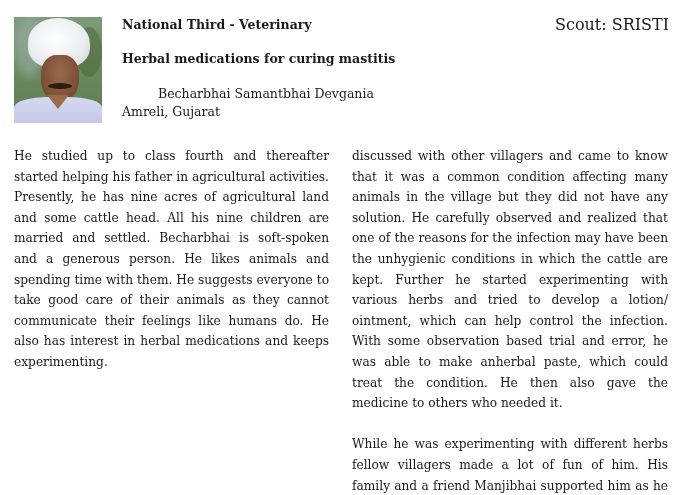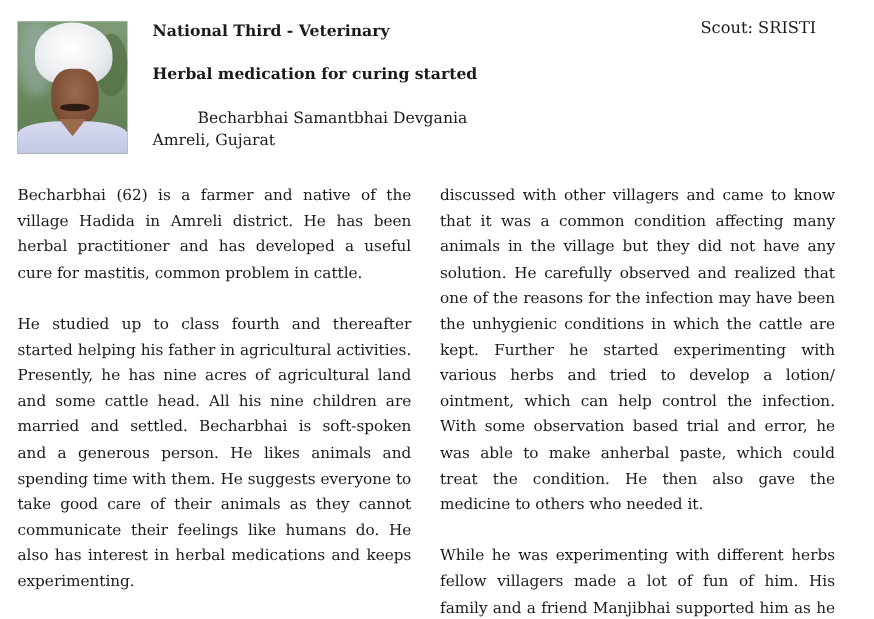--- a/index.html
+++ b/index.html
@@ -16,21 +16,21 @@
     .photo .bgblur1 { position:absolute; left:0; top:0; width:30px; height:60px; background:#9fb6b4; opacity:.5; border-radius:50%; filter: blur(4px); }
     .photo .bgblur2 { position:absolute; right:0; top:10px; width:26px; height:50px; background:#4f6b3e; opacity:.6; border-radius:50%; }
     .photo .turban { position:absolute; left:14px; top:1px; width:62px; height:50px; background: radial-gradient(ellipse at 45% 40%, #ffffff 0%, #e9ecef 60%, #c9ced3 100%); border-radius: 48% 52% 40% 40%; }
     .photo .face { position:absolute; left:27px; top:38px; width:38px; height:46px; background: radial-gradient(ellipse at 50% 40%, #9a6a4c 0%, #7b4d34 70%, #5c3826 100%); border-radius: 40% 40% 45% 45%; }
     .photo .mustache { position:absolute; left:34px; top:66px; width:24px; height:6px; background:#2b1c14; border-radius: 50%; }
     .photo .shirt { position:absolute; left:0; top:80px; width:88px; height:26px; background: linear-gradient(180deg, #d7d9ef 0%, #c4c8e6 100%); border-radius: 40% 40% 0 0; }
     .photo .collar { position:absolute; left:33px; top:78px; width:22px; height:14px; background:#9a6a4c; clip-path: polygon(0 0, 100% 0, 50% 100%); }
 
     .hdr { position: absolute; left: 122px; font-size: 12.5px; line-height: 16px; white-space: nowrap; }
     .hdr.bold { font-weight: bold; }
-    .scout { position: absolute; right: 46px; top: 15px; font-size: 13px; white-space: nowrap; }
+    .scout { position: absolute; right: 30px; top: 15px; font-size: 16px; white-space: nowrap; }
 
     .col { position: absolute; width: 315px; font-size: 12.2px; line-height: 20.6px; text-align: justify; }
     .col.left { left: 14px; top: 146px; }
     .col.right { left: 352px; top: 146px; width: 316px; }
     .col p { margin: 0 0 20.6px 0; }
     .col p.last { margin-bottom: 0; }
   </style>
 </head>
 <body>
 
@@ -38,27 +38,26 @@
   <div class="bgblur1"></div>
   <div class="bgblur2"></div>
   <div class="turban"></div>
   <div class="face"></div>
   <div class="mustache"></div>
   <div class="shirt"></div>
   <div class="collar"></div>
 </div>
 
 <div class="hdr bold" style="top:17px;text-align:right;">National Third - Veterinary</div>
-<div class="hdr bold" style="top:51px;">Herbal medication for curing started</div>
+<div class="hdr bold" style="top:51px;">Herbal medications for curing mastitis</div>
 <div class="hdr" style="top:86px;margin-left:36px;">Becharbhai Samantbhai Devgania</div>
 <div class="hdr" style="top:104px;text-align:center;">Amreli, Gujarat</div>
 <div class="scout">Scout: SRISTI</div>
 
 <div class="col left">
-  <p>Becharbhai (62) is a farmer and native of the village Hadida in Amreli district. He has been herbal practitioner and has developed a useful cure for mastitis, common problem in cattle.</p>
   <p>He studied up to class fourth and thereafter started helping his father in agricultural activities. Presently, he has nine acres of agricultural land and some cattle head. All his nine children are married and settled. Becharbhai is soft-spoken and a generous person. He likes animals and spending time with them. He suggests everyone to take good care of their animals as they cannot communicate their feelings like humans do. He also has interest in herbal medications and keeps experimenting.</p>
 
 </div>
 
 <div class="col right">
   <p>discussed with other villagers and came to know that it was a common condition affecting many animals in the village but they did not have any solution. He carefully observed and realized that one of the reasons for the infection may have been the unhygienic conditions in which the cattle are kept. Further he started experimenting with various herbs and tried to develop a lotion/ ointment, which can help control the infection. With some observation based trial and error, he was able to make anherbal paste, which could treat the condition. He then also gave the medicine to others who needed it.</p>
   <p class="last">While he was experimenting with different herbs fellow villagers made a lot of fun of him. His family and a friend Manjibhai supported him as he was trying something, which would not only help him but all others as well. Becharbhai’s experimentation has not</p>
 </div>
 
 </body></html>

